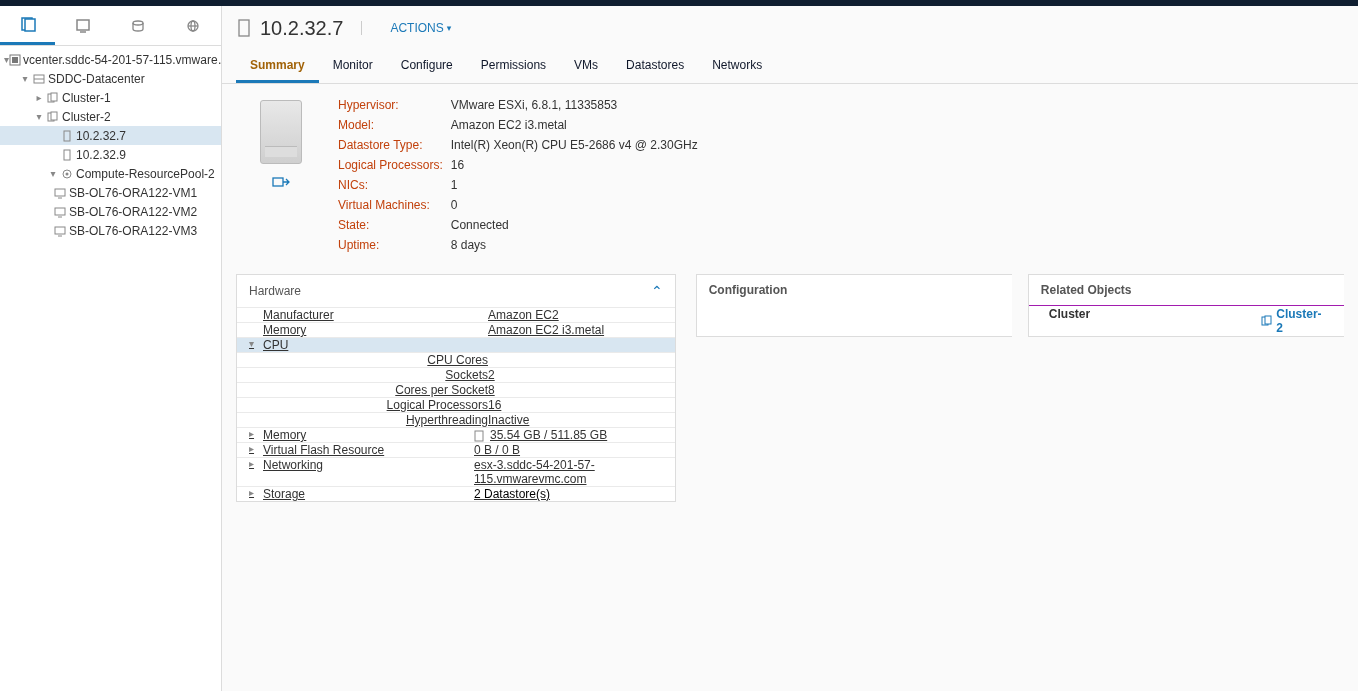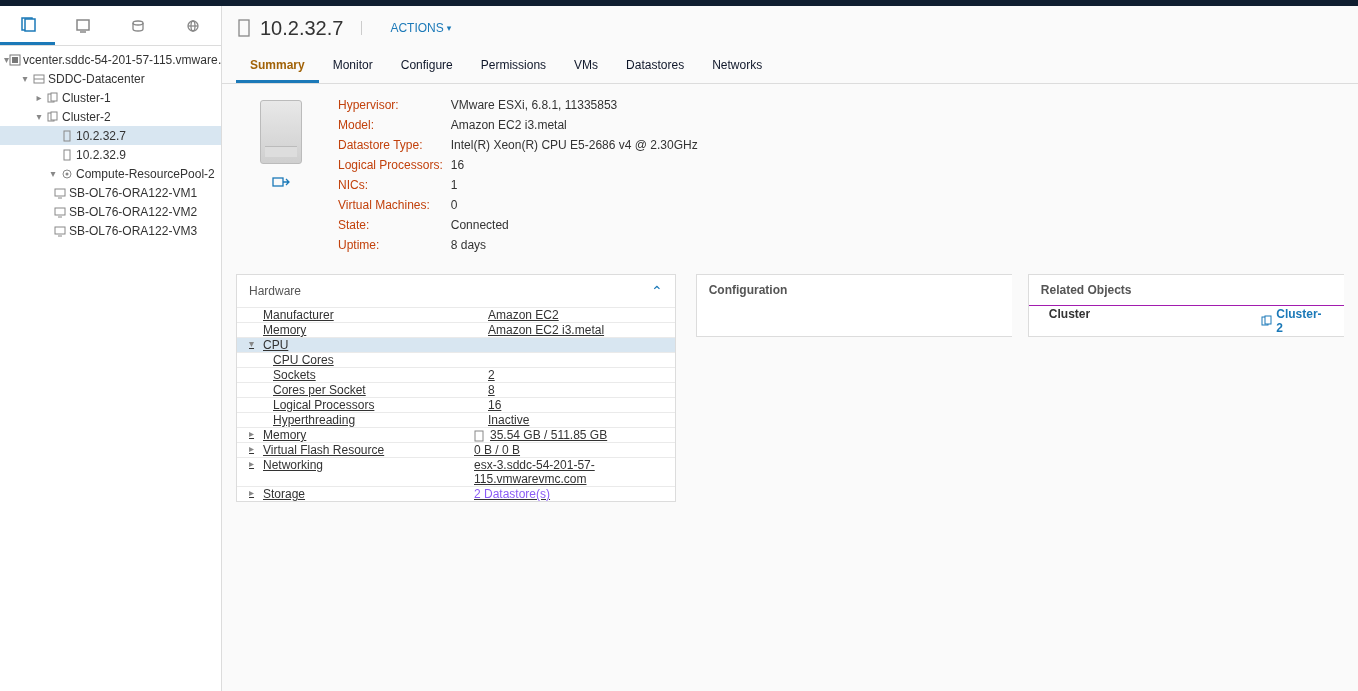--- a/index.html
+++ b/index.html
@@ -40,22 +40,22 @@
   .panels-row { display: flex; margin-top: 18px; gap: 20px; align-items: flex-start; }
   .panel { border: 1px solid #dcdcdc; background: #fff; }
   .panel.left { width: 774px; }
   .panel.right { flex: 1; min-width: 300px; border-right: none; }
   .panel-header { font-size: 12px; color: #555; padding: 8px 12px; display: flex; justify-content: space-between; align-items: center; }
   .panel-body .row { display: flex; border-top: 1px solid #eaeaea; padding: 0 12px; text-decoration: underline; }
   .panel-body .row.expand { background: #d8e6f1; }
   .panel-body .row .caret { width: 14px; color: #888; font-size: 10px; }
   .panel-body .row .key { width: 225px; color: #333; }
   .panel-body .row .val { flex: 1; }
-  .panel-body .row .val.link { color: #8b5cf6; cursor: pointer; }
-  .panel-body .row.sub .key { padding-left: 10px; }
+  .panel-body .row .val.link { color: #000000; cursor: pointer; }
+  .panel-body .row.sub .key { padding-left: 10px; text-align: right; }
   .chev-up { color: #1b79b8; font-size: 14px; }
   .rel-row { display: flex; padding: 1px 20px; border-top: 1px solid #a21caf; }
   .rel-key { width: 230px; }
   .rel-val { color: #1b79b8; cursor: pointer; display: flex; align-items: center; gap: 4px; }
   svg { display: block; }
 </style>
 </head>
 <body>
 
 <div class="top-bar"></div>

